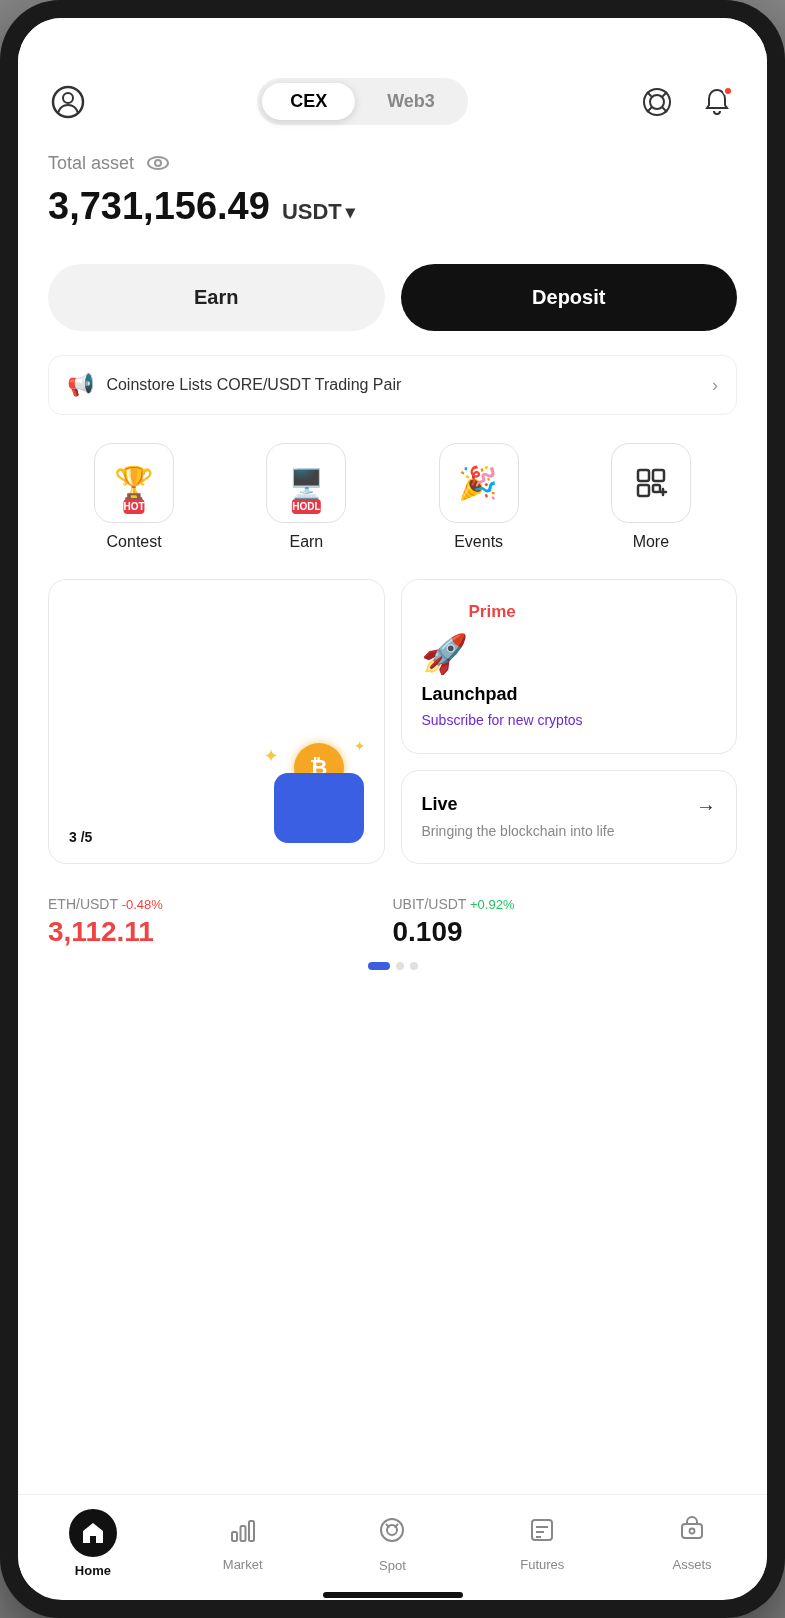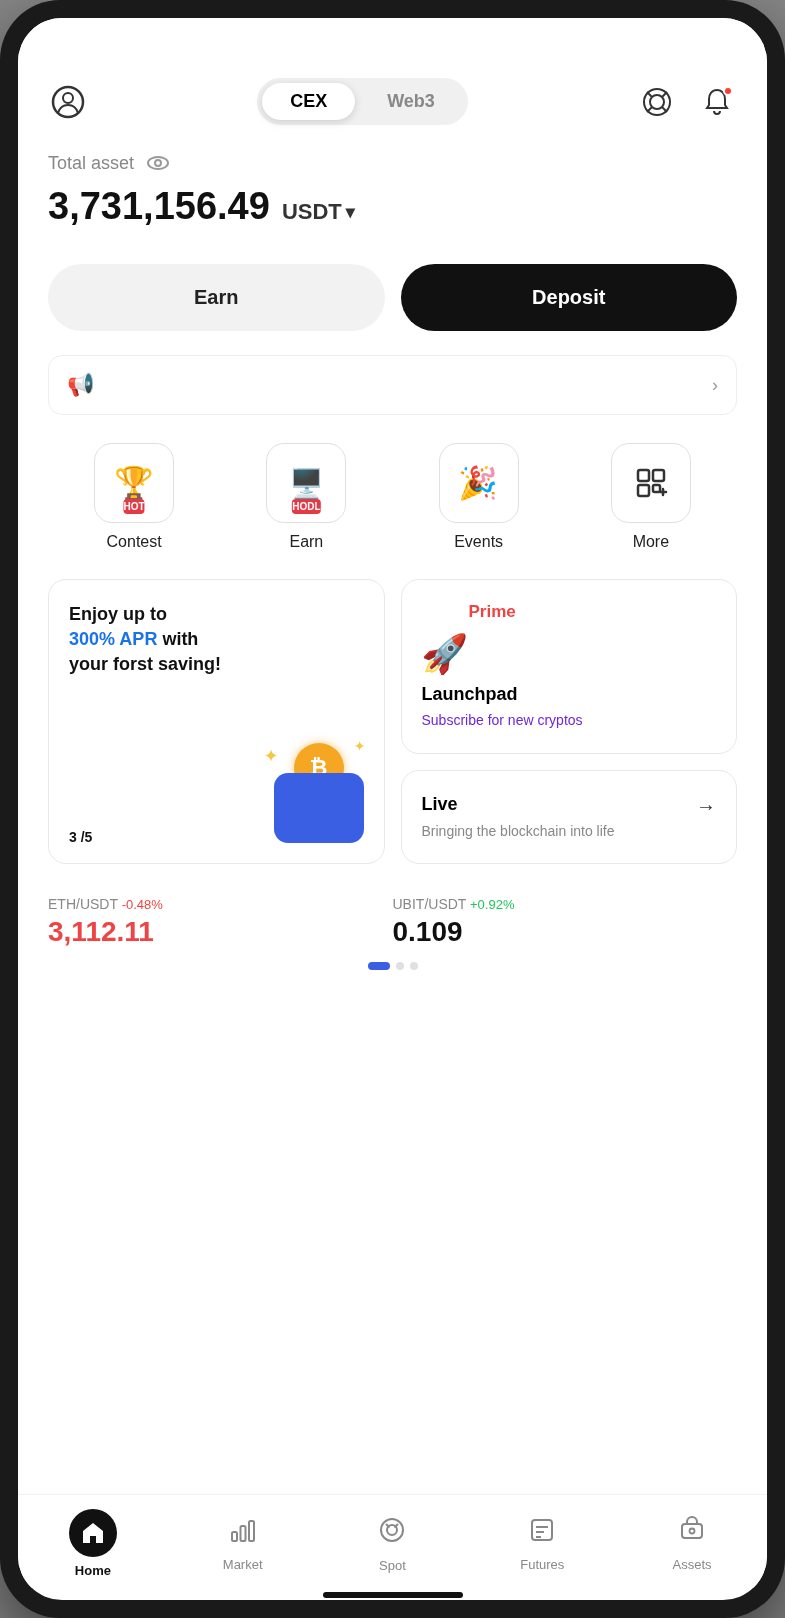--- a/index.html
+++ b/index.html
@@ -518,20 +518,21 @@
       </div>
 
       <div class="action-buttons">
         <button class="btn-earn">Earn</button>
         <button class="btn-deposit">Deposit</button>
       </div>
 
       <div class="announcement-bar">
         <div class="announcement-content">
           <span style="font-size:22px;">📢</span>
+          <span>Coinstore Lists CORE/USDT Trading Pair</span>
         </div>
         <span class="announcement-arrow">›</span>
       </div>
 
       <div class="quick-menu">
         <div class="menu-item">
           <div class="menu-icon-box">
             <span style="font-size:32px;">🏆</span>
             <span class="menu-badge">HOT</span>
           </div>
@@ -564,25 +565,20 @@
               <line x1="27" y1="27" x2="33" y2="27" stroke="#333" stroke-width="2.5" stroke-linecap="round"></line>
             </svg>
           </div>
           <span class="menu-label">More</span>
         </div>
       </div>
 
       <div class="cards-grid">
 
         <div class="card card-left">
-          <div class="card-title">
-            <span>Enjoy up to</span><br>
-            <span class="card-title-highlight">300% APR</span><span> with</span><br>
-            <span>your forst saving!</span>
-          </div>
           <div class="card-illustration">
             <div class="wallet-illustration">
               <span class="sparkle sparkle-1">✦</span>
               <span class="sparkle sparkle-2">✦</span>
               <div class="wallet-coin">₿</div>
               <div class="wallet-body"></div>
             </div>
           </div>
           <div class="page-indicator">
             <span>3</span><span> /</span><span>5</span>

